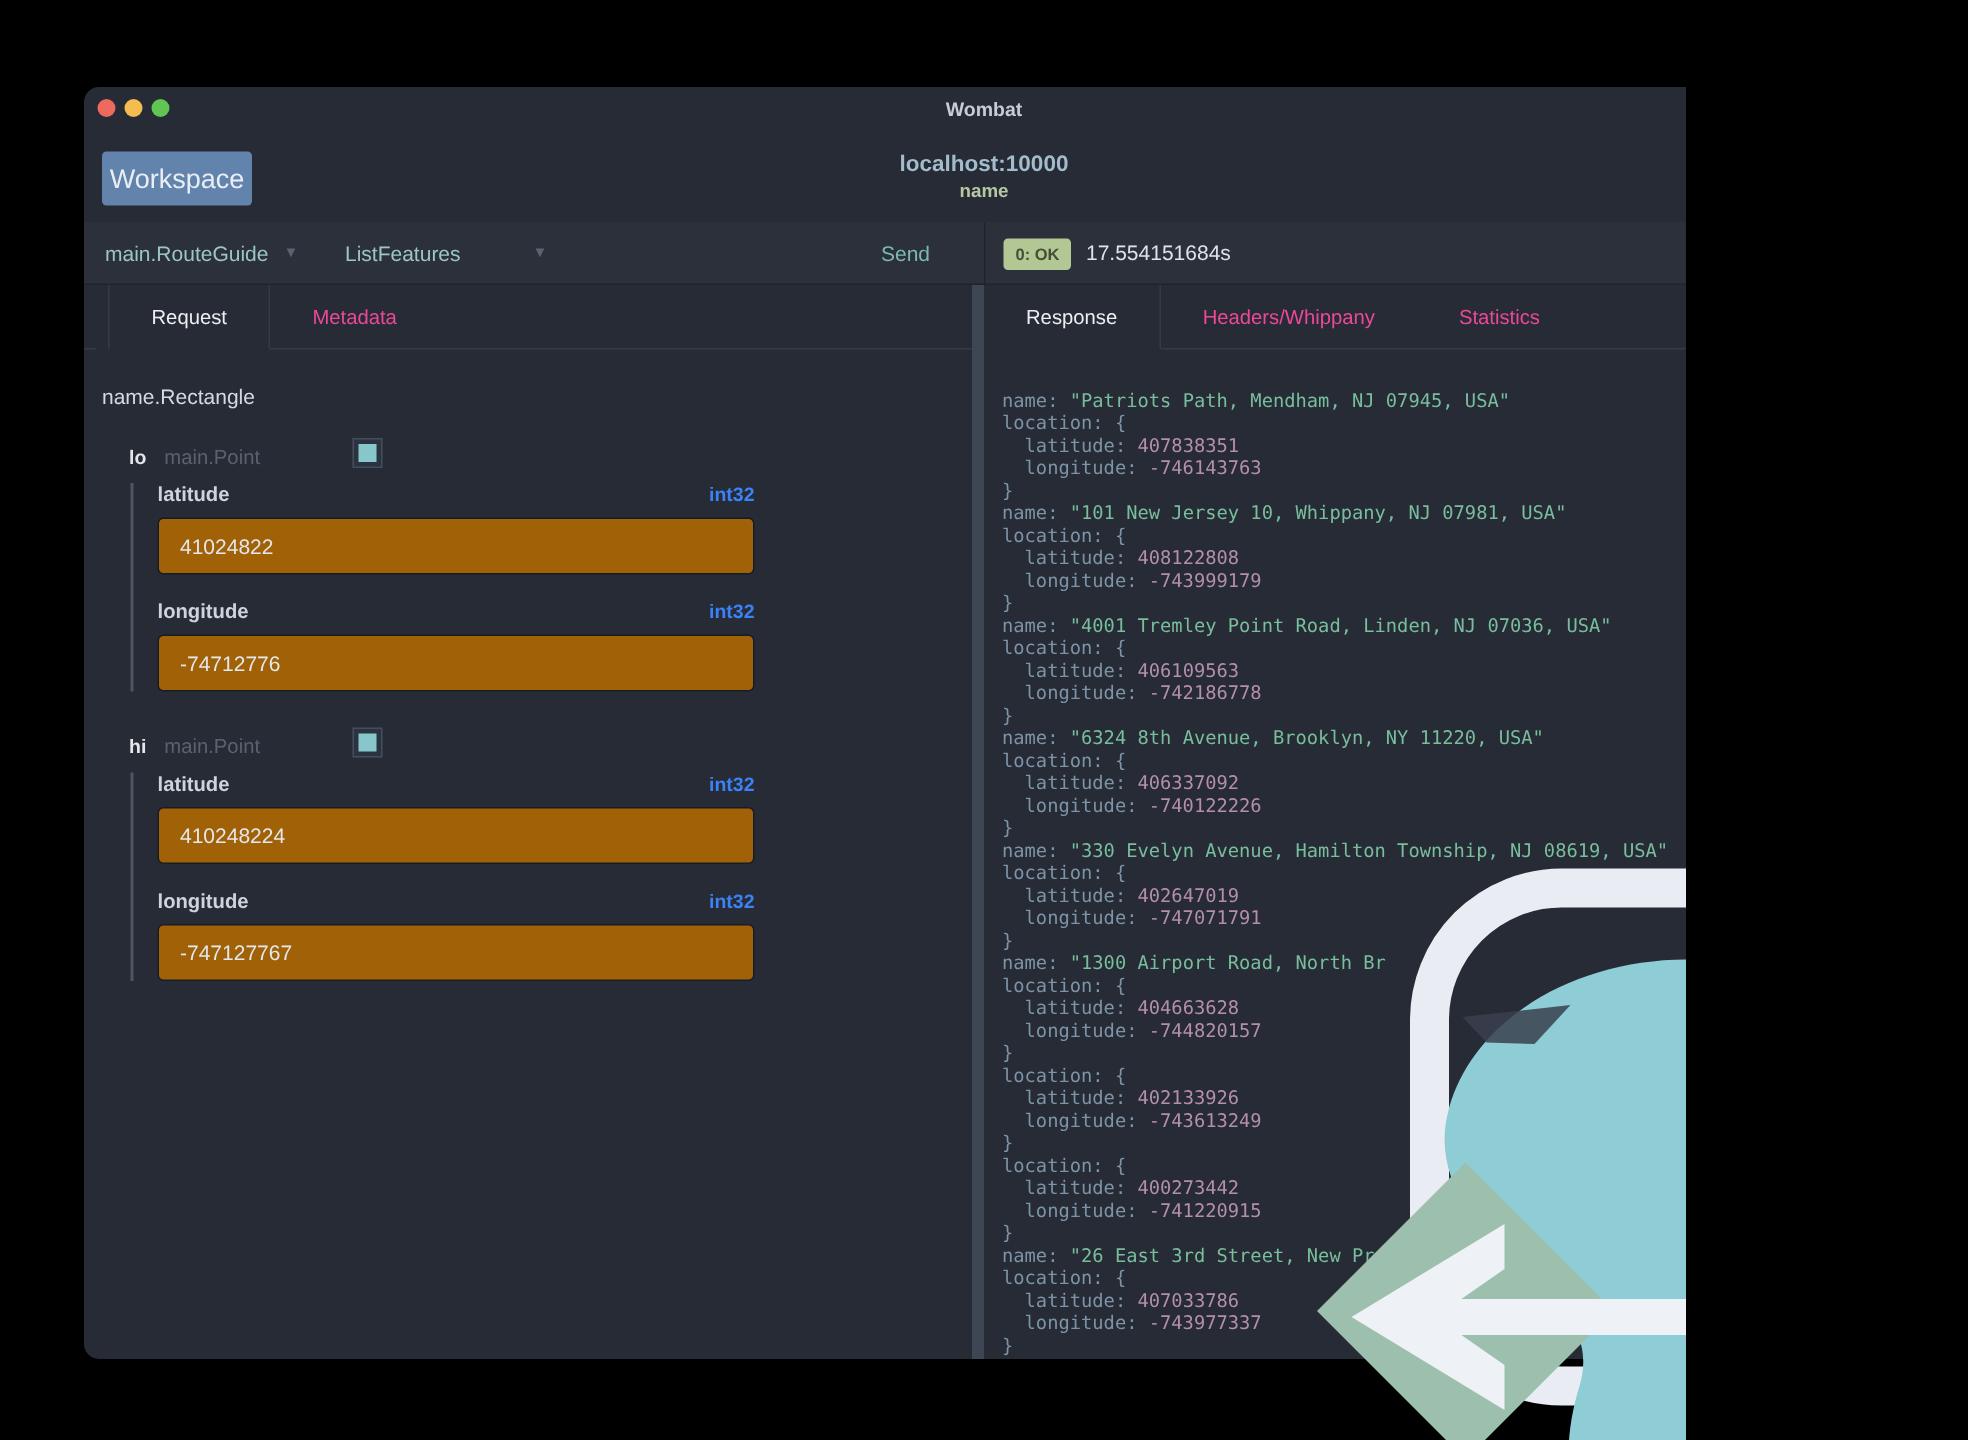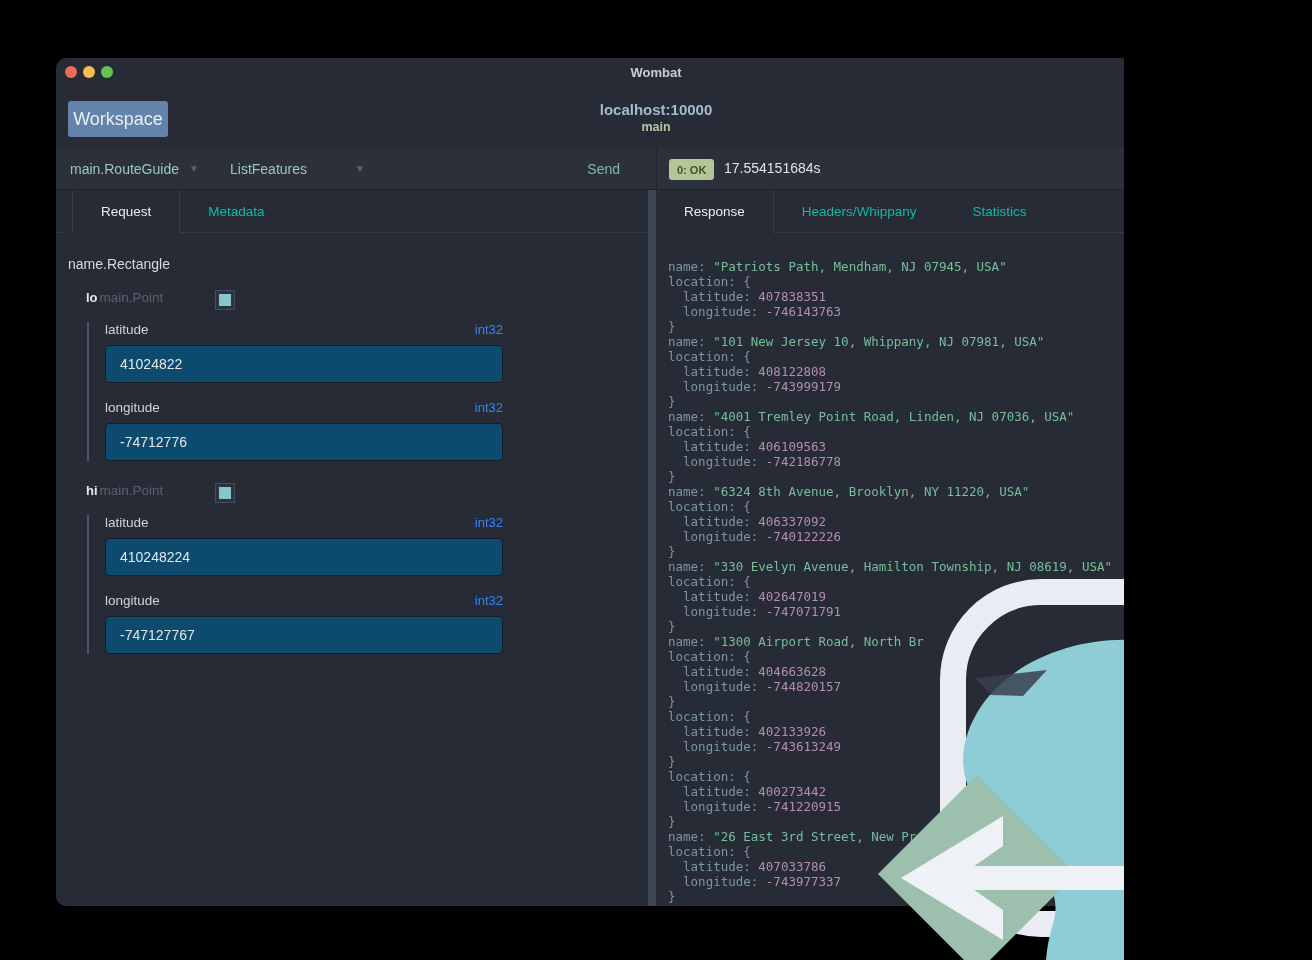--- a/index.html
+++ b/index.html
@@ -44,46 +44,46 @@
   .status-badge { position:absolute; left:12px; top:11px; height:21px; padding:0 8px;
                   background:#b3c795; color:#454f35; border-radius:3px; font-size:11px;
                   font-weight:bold; display:flex; align-items:center; }
   .duration { position:absolute; left:67px; top:12px; color:#dfe3e8; font-size:14px; }
 
   
   .tabs { position:absolute; top:132px; height:43px; display:flex; }
   .tabs-left { left:0; width:600px; }
   .tabs-right { left:600px; width:600px; }
   .tab { height:100%; display:flex; align-items:center; padding:0 28px; font-size:13.5px;
-         color:#14b8a6; border-bottom:1px solid #343b47; cursor:pointer; }
+         color:#ec4899; border-bottom:1px solid #343b47; cursor:pointer; }
   .tab.active { color:#eceef2; font-weight:normal; border-bottom:1px solid transparent;
                 border-right:1px solid #343b47; }
   .tabs-left .tab.active { margin-left:8px; border-left:1px solid #343b47; }
   .tab-filler { flex:1; border-bottom:1px solid #343b47; }
   .tabs-left .tab-filler0 { width:8px; border-bottom:1px solid #343b47; }
 
   
   .form { position:absolute; left:0; top:175px; width:592px; height:673px;
           overflow:hidden; padding:23px 0 0 12px; }
   .msg-type { color:#d6dae0; font-size:14px; margin-bottom:18px; }
   .group { margin-bottom:22px; }
-  .group-head { display:flex; align-items:flex-start; margin-left:18px; margin-bottom:10px; height:22px; }
+  .group-head { display:flex; align-items:flex-end; gap:10px; margin-left:18px; margin-bottom:10px; height:22px; }
   .group-name { color:#e3e7ec; font-size:13px; font-weight:bold; }
   .group-type { color:#5a6270; font-size:13.5px; margin-left:2px; }
   .checkbox { width:20px; height:20px; margin-left:52px; background:#2c3340;
               border:1px solid #454d5c; display:flex; align-items:center; justify-content:center; cursor:pointer; }
   .checkbox-fill { width:12px; height:12px; background:#87c7cb; }
   .group-body { border-left:2px solid #4d5664; margin-left:19px; padding-left:16px; }
   .field { margin-bottom:17px; }
   .field:last-child { margin-bottom:0; }
   .field-head { display:flex; justify-content:space-between; align-items:center;
-                width:398px; margin-bottom:8px; }
+                width:398px; margin-bottom:8px;font-weight:bold; }
   .field-label { color:#cfd4db; font-size:13.5px; }
   .field-type { color:#3b82f6; font-size:13px; }
-  .field-input { width:398px; height:38px; background:#0c4a6e; border:1px solid #181c24;
+  .field-input { width:398px; height:38px; background:#a16207; border:1px solid #181c24;
                  border-radius:4px; color:#e4e7eb; font-size:14px; font-family:inherit;
                  padding:0 14px; }
 
   
   .panel-divider { position:absolute; left:592px; top:132px; width:8px; height:716px;
                    background:#3e4553; cursor:col-resize; }
 
   
   .response-pane { position:absolute; left:600px; top:175px; width:600px; height:673px;
                    overflow:hidden; }
@@ -105,21 +105,21 @@
 
     <div class="titlebar">
       <span class="tl red"></span>
       <span class="tl yellow"></span>
       <span class="tl green"></span>
       <div class="title">Wombat</div>
     </div>
 
     <button class="workspace-btn">Workspace</button>
     <div class="server">localhost:10000</div>
-    <div class="server-status">main</div>
+    <div class="server-status">name</div>
 
     <div class="toolbar">
       <div class="toolbar-left">
         <div class="selector sel-service">
           <span>main.RouteGuide</span>
           <span class="chev">▼</span>
         </div>
         <div class="selector sel-method">
           <span>ListFeatures</span>
           <span class="chev" style="margin-left:38px">▼</span>

